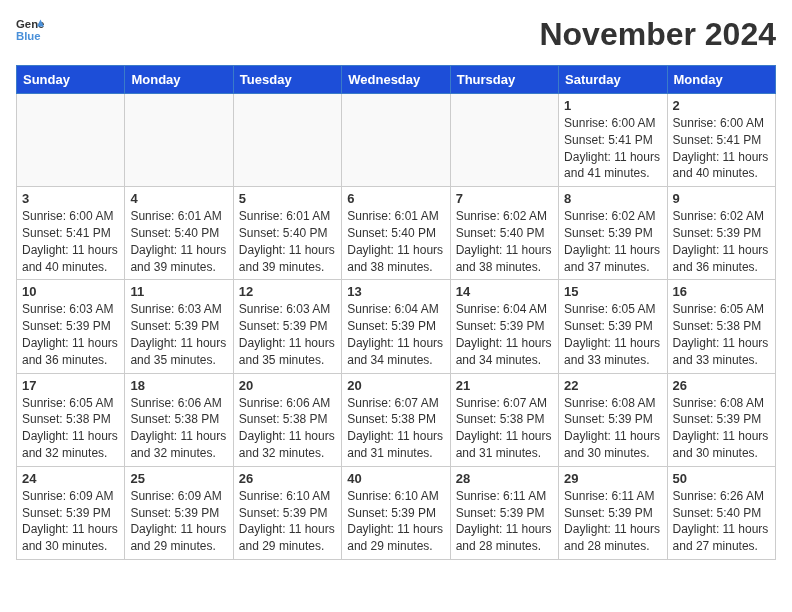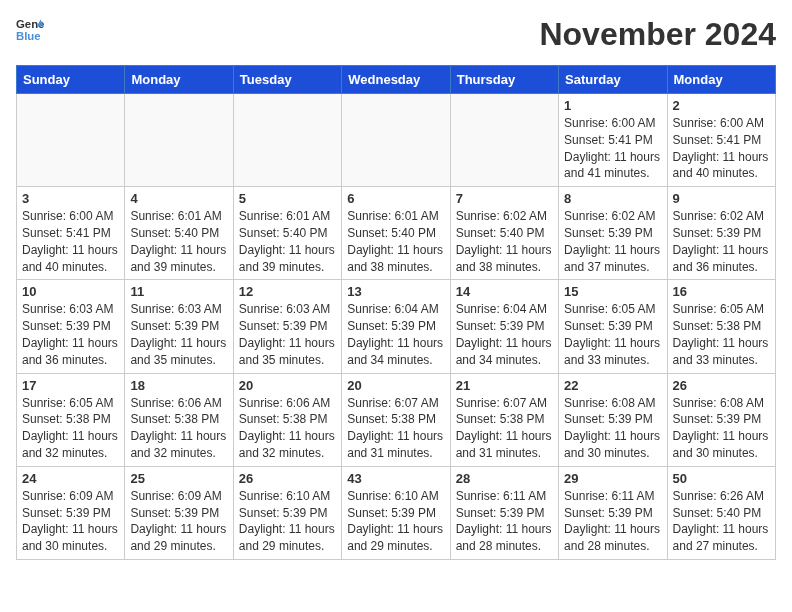--- a/index.html
+++ b/index.html
@@ -268,21 +268,21 @@
 Sunset: 5:39 PM
 Daylight: 11 hours and 29 minutes.</div>
         </td>
         <td>
           <span class="day-num">26</span>
           <div class="day-info" style="white-space: pre-line;">Sunrise: 6:10 AM
 Sunset: 5:39 PM
 Daylight: 11 hours and 29 minutes.</div>
         </td>
         <td>
-          <span class="day-num">43</span>
+          <span class="day-num">40</span>
           <div class="day-info" style="white-space: pre-line;">Sunrise: 6:10 AM
 Sunset: 5:39 PM
 Daylight: 11 hours and 29 minutes.</div>
         </td>
         <td>
           <span class="day-num">28</span>
           <div class="day-info" style="white-space: pre-line;">Sunrise: 6:11 AM
 Sunset: 5:39 PM
 Daylight: 11 hours and 28 minutes.</div>
         </td>

